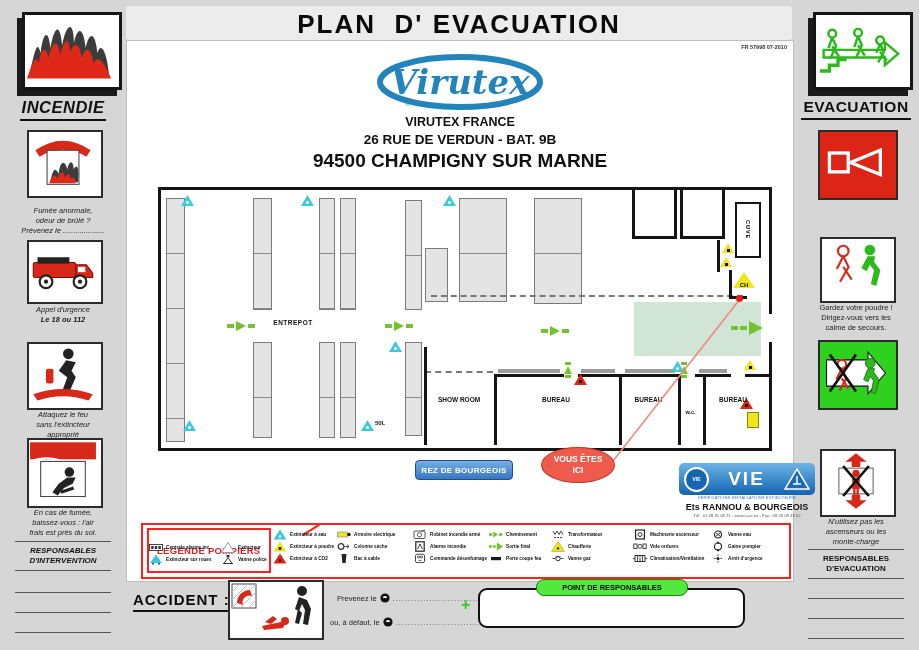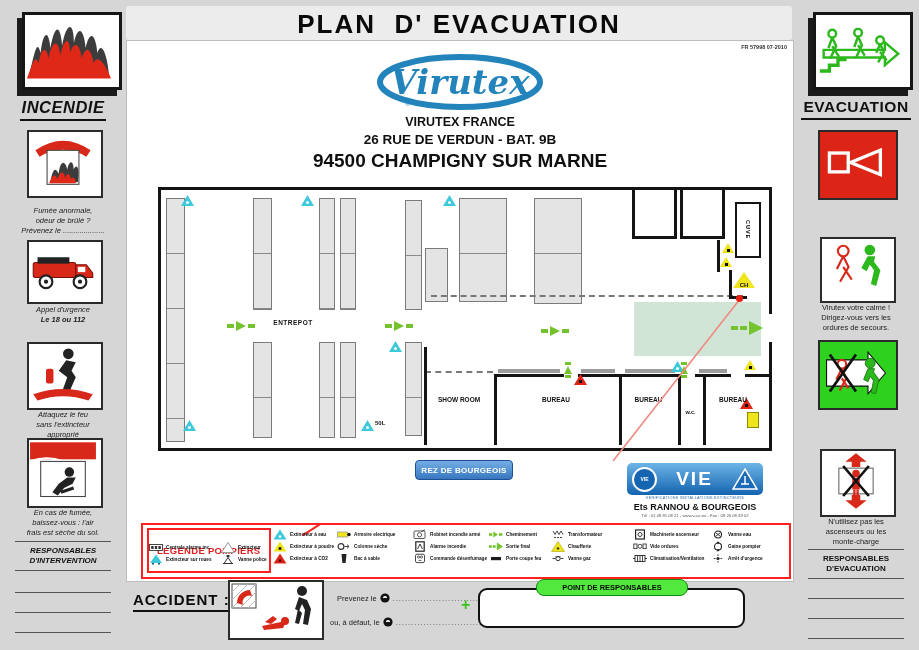--- a/index.html
+++ b/index.html
@@ -49,21 +49,21 @@
   #cuveRoom span{writing-mode:vertical-rl;font-size:5.5px;font-weight:bold;letter-spacing:1px;}
   .badge{position:absolute;background:#f0e41a;border:1px solid #8a8a00;}
   .rdot{position:absolute;width:7px;height:7px;border-radius:50%;background:#e51f12;z-index:7;}
   
   #rez{position:absolute;left:288px;top:419px;width:96px;height:18px;border-radius:4px;border:1px solid #1c4f94;
        background:linear-gradient(#74aee4,#3877c0);color:#fff;font-size:8px;font-weight:bold;display:flex;align-items:center;justify-content:center;letter-spacing:.3px;}
   #here{position:absolute;left:414px;top:406px;width:74px;height:36px;border-radius:50%;background:#ee5a4c;border:1px solid #c23327;
         color:#fff;font-size:8.5px;font-weight:bold;text-align:center;padding-top:6px;box-sizing:border-box;line-height:1.3;z-index:8;}
   #redpath{position:absolute;left:0;top:0;width:666px;height:540px;pointer-events:none;z-index:6;}
   
-  #vie{position:absolute;left:500px;top:422px;width:136px;}
+  #vie{position:absolute;left:552px;top:422px;width:136px;}
   #vieBox{height:32px;border-radius:5px;background:linear-gradient(#6db4e6,#1363b0);display:flex;align-items:center;padding:0 5px;gap:6px;box-sizing:border-box;}
   #vieBadge{width:21px;height:21px;border-radius:50%;background:#1565b2;border:2.5px solid #fff;color:#fff;font-size:5px;font-weight:bold;display:flex;align-items:center;justify-content:center;}
   #vieName{color:#fff;font-size:19px;font-weight:bold;letter-spacing:2px;flex:1;text-align:center;}
   #vieTag{font-size:3.8px;color:#2e6db4;text-align:center;margin-top:1px;letter-spacing:.3px;}
   #vieCo{font-size:9px;font-weight:bold;color:#111;text-align:center;margin-top:2px;}
   #vieContact{font-size:4.2px;color:#555;text-align:center;margin-top:1px;}
   
   #legend{position:absolute;left:14px;top:482px;width:650px;height:56px;border:2px solid #ff2020;background:#fff;box-sizing:border-box;}
   #legTitle{position:absolute;left:4px;top:3px;border:2px solid #ff2020;color:#e32020;background:#fff;font-size:9.5px;font-weight:bold;padding:15px 8px;letter-spacing:.3px;}
   #legSlash{position:absolute;left:158px;top:4px;width:20px;height:0;border-top:2.5px solid #ff2020;transform:rotate(-32deg);}
@@ -145,21 +145,21 @@
         <path d="M1,19 q16,-6 31,0 q16,6 31,0" stroke="#fff" fill="none" stroke-width="2"></path>
         <rect x="11" y="19" width="42" height="33" fill="#fff" stroke="#444"></rect>
         <circle cx="38" cy="29" r="4.5" fill="#222"></circle>
         <path d="M36,34 l-8,6 -6,8 5,3 6,-7 8,-4 3,-6 Z" fill="#222"></path>
         <path d="M30,48 l12,-4" stroke="#222" stroke-width="3"></path>
       </svg>
     </div>
     <div class="stext" style="left:5px;top:508px;">
       <div>En cas de fumée,</div>
         <div>baissez-vous : l'air</div>
-        <div>frais est sèche du sol.</div>
+        <div>frais est près du sol.</div>
     </div>
     <div class="wline" style="top:541px;"></div>
     <div class="resph" style="left:5px;top:546px;">
       <div>RESPONSABLES</div>
         <div>D'INTERVENTION</div>
     </div>
     <div class="wline" style="top:570px;"></div>
     <div class="wline" style="top:592px;"></div>
     <div class="wline" style="top:612px;"></div>
     <div class="wline" style="top:632px;"></div>
@@ -195,23 +195,23 @@
           <circle cx="20" cy="11" r="5"></circle>
             <path d="M20,16 l-6,12 m6,-12 l5,10 -8,14 m3,-14 l8,12"></path>
         </g>
         <g fill="#2db81e">
           <circle cx="45" cy="10" r="5"></circle>
             <path d="M43,16 l-6,11 5,3 3,-6 4,5 -3,13 5,2 4,-15 -6,-8 1,-5 Z"></path>
         </g>
       </svg>
     </div>
     <div class="stext" style="left:5px;top:303px;">
-      <div>Virutex votre calme !</div>
+      <div>Gardez votre poudre !</div>
         <div>Dirigez-vous vers les</div>
-        <div>ordures de secours.</div>
+        <div>calme de secours.</div>
     </div>
     <div class="ibox" style="left:19px;top:340px;width:76px;height:66px;background:#2fd11f;">
       <svg viewBox="0 0 66 56" width="72" height="62">
         <path d="M6,16 h38 v-7 l16,19 -16,19 v-7 h-38 Z" fill="#fff" stroke="#111"></path>
         <g stroke="#d8281a" fill="none" stroke-width="2">
           <circle cx="20" cy="20" r="4"></circle>
             <path d="M20,24 l-5,10 m5,-10 l4,9 -6,11 m2,-11 l6,9"></path>
         </g>
         <path d="M9,11 L33,45 M33,11 L9,45" stroke="#111" stroke-width="2.5"></path>
         <g fill="#2db81e" stroke="#157a0c" stroke-width=".8">
@@ -227,21 +227,21 @@
         <rect x="15" y="16" width="32" height="24" fill="none" stroke="#666"></rect>
         <g fill="#d8281a">
             <circle cx="31" cy="21" r="3.5"></circle>
             <rect x="27.5" y="25" width="7" height="11"></rect>
             <rect x="28.4" y="36" width="2.2" height="6"></rect>
             <rect x="31.4" y="36" width="2.2" height="6"></rect>
           </g>
         <path d="M19,14 L43,42 M43,14 L19,42" stroke="#111" stroke-width="2.5"></path>
       </svg>
     </div>
-    <div class="stext" style="left:5px;top:517px;">
+    <div class="stext" style="left:5px;top:517px;font-style:italic;">
       <div>N'utilisez pas les</div>
         <div>ascenseurs ou les</div>
         <div>monte-charge</div>
     </div>
     <div class="wline" style="top:549px;"></div>
     <div class="resph" style="left:5px;top:554px;">
       <div>RESPONSABLES</div>
         <div>D'EVACUATION</div>
     </div>
     <div class="wline" style="top:578px;"></div>
@@ -383,20 +383,24 @@
           </div>
           <div class="rdot" style="left: 575px; top: 105px;"></div>
         </div>
     </div>
 
     <svg id="redpath">
       <line x1="486" y1="420" x2="613" y2="258" stroke="#ef8a80" stroke-width="1.6"></line>
     </svg>
 
     <div id="rez">REZ DE BOURGEOIS</div>
+    <div id="here">
+      <div>VOUS ÊTES</div>
+        <div>ICI</div>
+    </div>
 
     <div id="vie">
       <div id="vieBox">
         <div id="vieBadge">VIE</div>
         <div id="vieName">VIE</div>
         <svg width="26" height="22" viewBox="0 0 26 22">
           <polygon points="13,1 25,21 1,21" fill="#1b6ab8" stroke="#fff" stroke-width="1.5"></polygon>
           <path d="M13,8 v8 M9,16 h8" stroke="#fff" stroke-width="1.5" fill="none"></path>
         </svg>
       </div>

